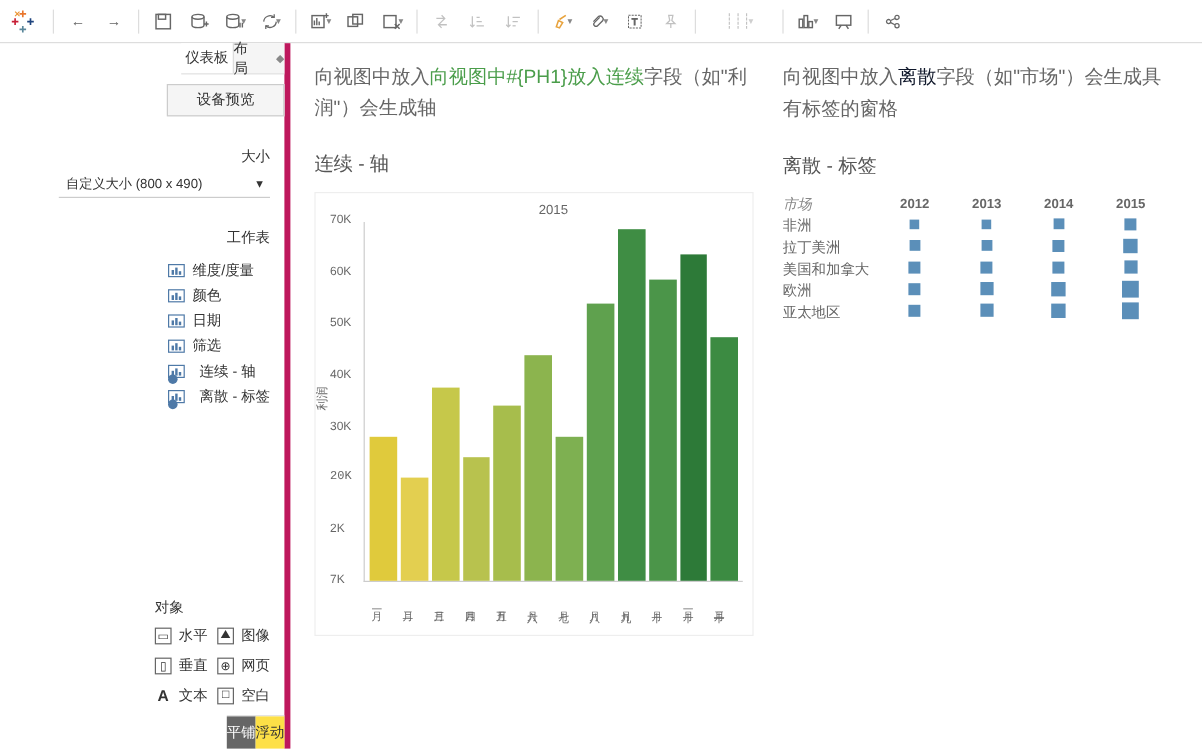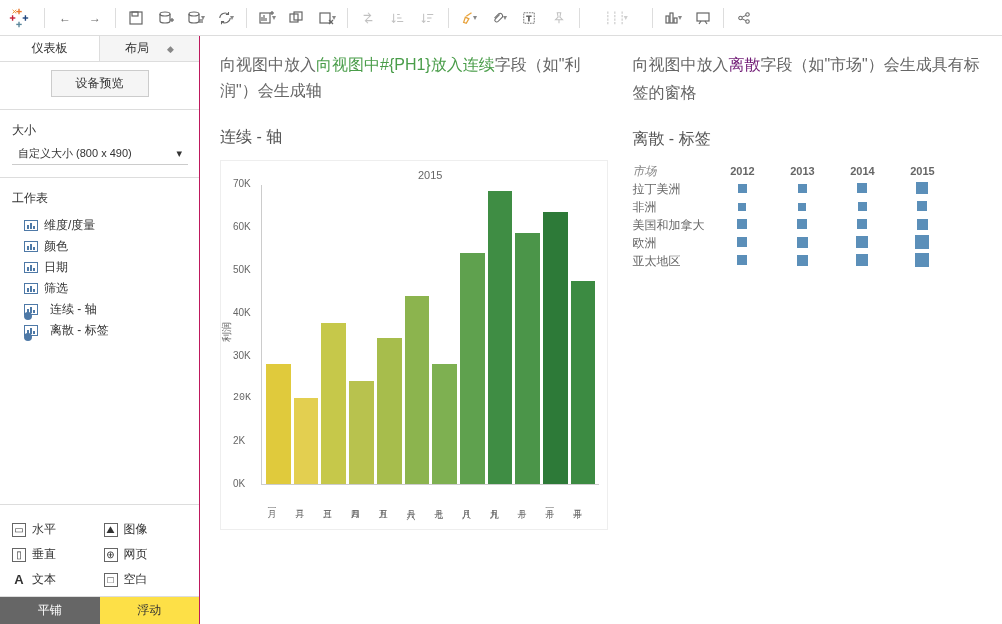--- a/index.html
+++ b/index.html
@@ -4,21 +4,21 @@
 <style>
 * { margin: 0; padding: 0; box-sizing: border-box; font-family: Arial, 'Microsoft YaHei', sans-serif; }
 body { width: 1002px; height: 624px; background: #fff; font-size: 12px; color: #333; overflow: hidden; }
 .toolbar { height: 36px; border-bottom: 1px solid #ddd; display: flex; align-items: center; padding: 0 8px; gap: 2px; }
 .tb-btn { width: 28px; height: 28px; display: flex; align-items: center; justify-content: center; cursor: pointer; color: #666; }
 .tb-sep { width: 1px; height: 20px; background: #ddd; margin: 0 4px; }
 .tb-logo { width: 22px; height: 22px; margin-right: 8px; }
 .dd-arrow { font-size: 8px; margin-left: -2px; color: #888; }
 
 .main { display: flex; height: 588px; }
-.sidebar { width: 200px; border-right: 1px solid #be185d; display: flex; flex-direction: column; }
+.sidebar { width: 242px; border-right: 5px solid #be185d; display: flex; flex-direction: column; align-items: flex-end; }
 .tabs { display: flex; height: 26px; border-bottom: 1px solid #ddd; }
 .tab { flex: 1; display: flex; align-items: center; justify-content: center; font-size: 12px; cursor: pointer; }
 .tab.active { background: #fff; }
 .tab.inactive { background: #f5f5f5; border-left: 1px solid #ddd; }
 .tab-dd { font-size: 9px; margin-left: 18px; color: #888; }
 
 .device-preview { padding: 8px 0; text-align: center; }
 .device-btn { display: inline-block; padding: 4px 24px; background: #f5f5f5; border: 1px solid #ccc; font-size: 12px; cursor: pointer; }
 
 .section-label { padding: 8px 12px 4px; font-size: 12px; color: #333; }
@@ -39,21 +39,21 @@
 
 .mode-tabs { display: flex; height: 28px; border-top: 1px solid #ddd; }
 .mode-tab { flex: 1; display: flex; align-items: center; justify-content: center; font-size: 12px; cursor: pointer; }
 .mode-tab.active { background: #666; color: #fff; }
 .mode-tab.inactive { background: #fde047; }
 
 .canvas { flex: 1; padding: 16px 20px; display: flex; gap: 24px; }
 .col { flex: 1; }
 .desc { font-size: 16px; color: #666; line-height: 1.6; margin-bottom: 24px; }
 .desc .green { color: #4a9d4a; }
-.desc .blue { color: #701a75; font-family: Liberation Mono, monospace; }
+.desc .blue { color: #0f172a; font-family: Liberation Mono, monospace; }
 .chart-title { font-size: 16px; color: #555; margin-bottom: 12px; }
 
 .bar-chart { position: relative; height: 370px; border: 1px solid #eee; padding: 8px 8px 8px 40px; }
 .bc-title { text-align: center; font-size: 11px; color: #666; margin-bottom: 4px; }
 .bc-plot { position: relative; height: 300px; border-left: 1px solid #ccc; border-bottom: 1px solid #ccc; display: flex; align-items: flex-end; gap: 3px; padding: 0 4px; }
 .bc-bar { flex: 1; }
 .bc-ylabel { position: absolute; left: 6px; top: 50%; transform: rotate(-90deg) translateX(10px); font-size: 10px; color: #666; transform-origin: left center; }
 .bc-ytick { position: absolute; left: 12px; font-size: 10px; color: #666; text-align: left; width: 24px; }
 .bc-xlabels { display: flex; gap: 3px; padding: 0 4px; margin-top: 4px; }
 .bc-xlabel { flex: 1; font-size: 9px; color: #666; text-align: center; writing-mode: vertical-lr; height: 28px; }
@@ -295,20 +295,21 @@
           </span>
           <span style="position:relative">
             <span style="position:absolute;left:-20px;top:2px;width:8px;height:8px;border-radius:50%;background:#4e79a7"></span>
           </span>
           <span>离散 - 标签</span>
         </div>
       </div>
     <div class="spacer"></div>
     <div class="hr"></div>
     <div class="objects">
+      <div>对象</div>
       <div class="obj-grid" id="obj-grid">
           <div class="obj-item">
             <span class="obj-ic" style="">▭</span>
             <span>水平</span>
           </div>
           <div class="obj-item">
             <span class="obj-ic" style="">⛰</span>
             <span>图像</span>
           </div>
           <div class="obj-item">
@@ -338,21 +339,21 @@
   <div class="canvas">
     <div class="col">
       <div class="desc">
         <span>向视图中放入</span><span class="green">向视图中#{PH1}放入连续</span><span>字段（如"利润"）会生成轴</span>
       </div>
       <div class="chart-title">连续 - 轴</div>
       <div class="bar-chart">
         <div class="bc-title">2015</div>
         <div class="bc-ylabel">利润</div>
         <div id="yticks">
-            <div class="bc-ytick" style="top: 317px;">0K</div>
+            <div class="bc-ytick" style="top: 317px;">7K</div>
             <div class="bc-ytick" style="top: 274.143px;">2K</div>
             <div class="bc-ytick" style="top: 231.286px; font-family: Liberation Mono, monospace;">20K</div>
             <div class="bc-ytick" style="top: 188.429px;">30K</div>
             <div class="bc-ytick" style="top: 145.571px;">40K</div>
             <div class="bc-ytick" style="top: 102.714px;">50K</div>
             <div class="bc-ytick" style="top: 59.8571px;">60K</div>
             <div class="bc-ytick" style="top: 17px;">70K</div>
           </div>
         <div class="bc-plot" id="bc-plot">
             <div class="bc-bar" style="height: 120px; background: rgb(224, 202, 60);"></div>
@@ -391,34 +392,34 @@
       <div class="chart-title">离散 - 标签</div>
       <div class="discrete-table" id="dt">
           <div class="dt-row">
             <div class="dt-lbl hdr">市场</div>
             <div class="dt-cell"><b>2012</b></div>
             <div class="dt-cell"><b>2013</b></div>
             <div class="dt-cell"><b>2014</b></div>
             <div class="dt-cell"><b>2015</b></div>
           </div>
           <div class="dt-row">
-            <div class="dt-lbl">拉丁美洲</div>
-            <div class="dt-cell"><span class="dt-sq" style="width:9px;height:9px"></span></div>
-            <div class="dt-cell"><span class="dt-sq" style="width:9px;height:9px"></span></div>
-            <div class="dt-cell"><span class="dt-sq" style="width:10px;height:10px"></span></div>
-            <div class="dt-cell"><span class="dt-sq" style="width:12px;height:12px"></span></div>
-          </div>
-          <div class="dt-row">
             <div class="dt-lbl">非洲</div>
             <div class="dt-cell"><span class="dt-sq" style="width:8px;height:8px"></span></div>
             <div class="dt-cell"><span class="dt-sq" style="width:8px;height:8px"></span></div>
             <div class="dt-cell"><span class="dt-sq" style="width:9px;height:9px"></span></div>
             <div class="dt-cell"><span class="dt-sq" style="width:10px;height:10px"></span></div>
           </div>
           <div class="dt-row">
+            <div class="dt-lbl">拉丁美洲</div>
+            <div class="dt-cell"><span class="dt-sq" style="width:9px;height:9px"></span></div>
+            <div class="dt-cell"><span class="dt-sq" style="width:9px;height:9px"></span></div>
+            <div class="dt-cell"><span class="dt-sq" style="width:10px;height:10px"></span></div>
+            <div class="dt-cell"><span class="dt-sq" style="width:12px;height:12px"></span></div>
+          </div>
+          <div class="dt-row">
             <div class="dt-lbl">美国和加拿大</div>
             <div class="dt-cell"><span class="dt-sq" style="width:10px;height:10px"></span></div>
             <div class="dt-cell"><span class="dt-sq" style="width:10px;height:10px"></span></div>
             <div class="dt-cell"><span class="dt-sq" style="width:10px;height:10px"></span></div>
             <div class="dt-cell"><span class="dt-sq" style="width:11px;height:11px"></span></div>
           </div>
           <div class="dt-row">
             <div class="dt-lbl">欧洲</div>
             <div class="dt-cell"><span class="dt-sq" style="width:10px;height:10px"></span></div>
             <div class="dt-cell"><span class="dt-sq" style="width:11px;height:11px"></span></div>

